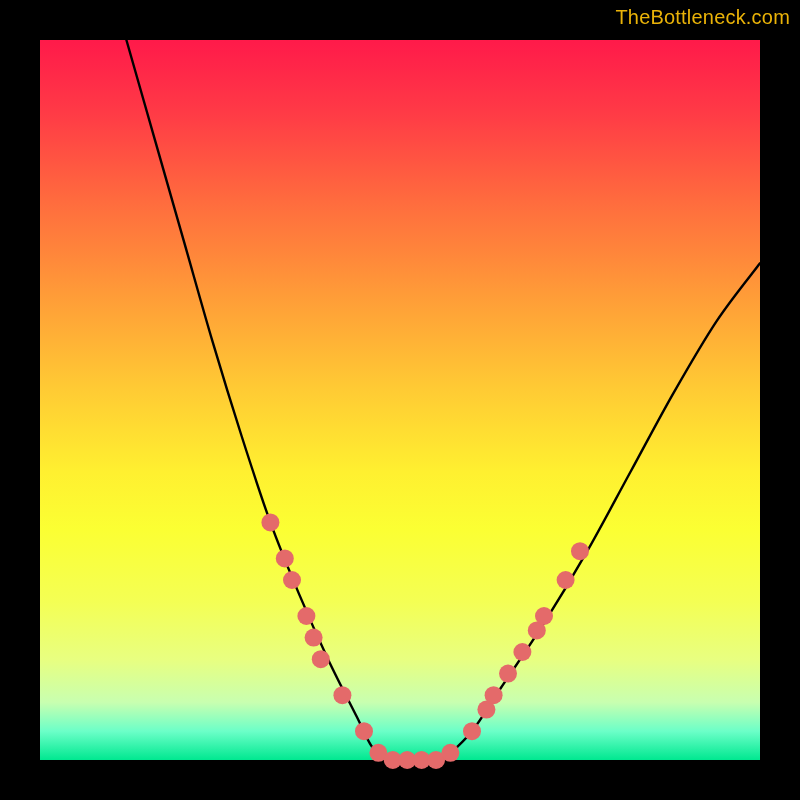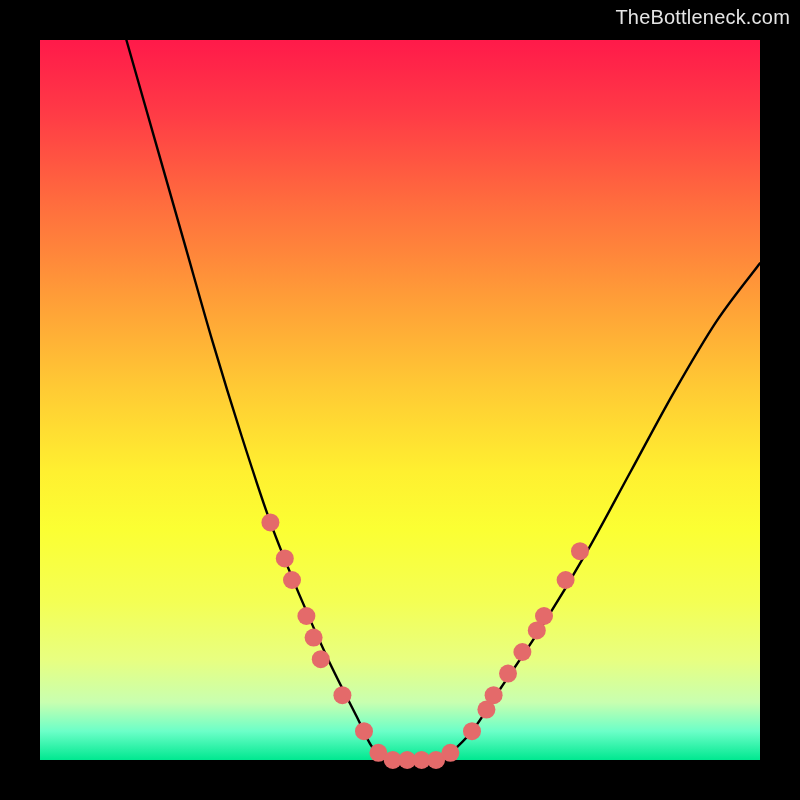--- a/index.html
+++ b/index.html
@@ -38,21 +38,21 @@
       #6cffc8 96%,
       #00e890 100%
     );
   }
   .watermark {
     position: absolute;
     top: 6px;
     right: 10px;
     font-family: Arial, Helvetica, sans-serif;
     font-size: 20px;
-    color: #e5e5e5;
+    color: #eab308;
     letter-spacing: 0.2px;
     z-index: 10;
   }
   svg.curve {
     position: absolute;
     left: 0;
     top: 0;
     width: 720px;
     height: 720px;
     overflow: visible;

